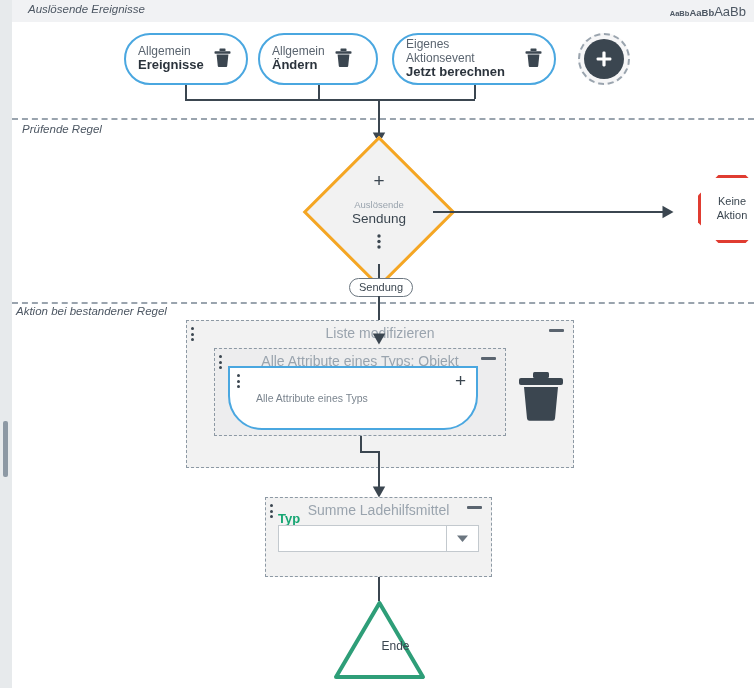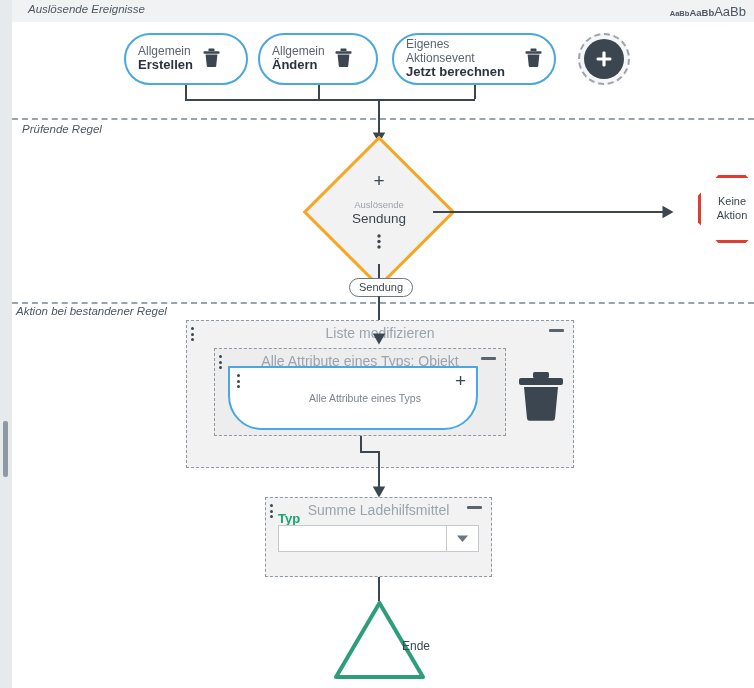--- a/index.html
+++ b/index.html
@@ -77,37 +77,37 @@
   .panel{position:absolute;border:1.6px dashed #8d99a4;background:#f2f2f2;box-sizing:border-box;}
   .panel-title{position:absolute;top:4px;left:0;width:100%;text-align:center;
     font-size:14px;color:#9aa4ae;pointer-events:none;}
   .panel-minus{position:absolute;top:8px;right:9px;width:15px;height:3px;background:#5a646f;border-radius:1px;}
   .dots3{position:absolute;display:flex;flex-direction:column;gap:2.5px;}
   .dots3 i{display:block;width:3px;height:3px;background:#3b4650;border-radius:50%;}
 
   
   .trap{position:absolute;background:#ffffff;border:2.2px solid #4aa7e0;box-sizing:border-box;
     border-radius:0 0 34px 34px;}
-  .trap-inner{position:absolute;left:12px;top:0;width:100%;height:100%;
-    display:flex;flex-direction:column;align-items:center;justify-content:center;}
+  .trap-inner{position:absolute;left:0;top:0;width:100%;height:100%;
+    display:flex;flex-direction:column;align-items:flex-start;justify-content:center;padding-left:26px;}
   .trap-sub{font-size:10.5px;color:#7b858f;line-height:1.2;}
   .trap-title{font-size:14.5px;color:#2b333c;line-height:1.25;white-space:nowrap;}
   .trap-plus{position:absolute;top:3px;right:10px;font-size:19px;color:#3b4650;line-height:1;}
 
   .bigtrash{position:absolute;}
 
   
   .field-label{position:absolute;font-size:13px;font-weight:bold;color:#17a673;}
   .select-box{position:absolute;background:#ffffff;border:1px solid #c3c9ce;box-sizing:border-box;display:flex;}
   .select-input{flex:1;background:#ffffff;}
   .select-arrow{width:35px;border-left:1px solid #c3c9ce;display:flex;align-items:center;justify-content:center;}
 
   
   .tri-wrap{position:absolute;}
-  .tri-label{position:absolute;left:4px;width:100%;text-align:right;font-size:12px;color:#3b4650;}
+  .tri-label{position:absolute;left:16px;width:100%;text-align:center;font-size:12px;color:#3b4650;}
 </style>
 </head>
 <body>
 
 <div id="stage">
 
   <div class="header-band"></div>
   <div class="fontsizer">
     <span class="s1">AaBb</span><span class="s2">AaBb</span><span class="s3">AaBb</span>
   </div>
@@ -119,21 +119,21 @@
 
   <div class="lane-divider" style="top:118px;"></div>
   <div class="lane-label" style="left:22px;top:123px;">Prüfende Regel</div>
 
   <div class="lane-divider" style="top:302px;"></div>
   <div class="lane-label" style="left:16px;top:305px;">Aktion bei bestandener Regel</div>
 
   <div class="evt" style="left:124px;top:33px;width:124px;">
     <div class="evt-txt">
       <span class="evt-sub">Allgemein</span>
-      <span class="evt-title">Erstellen</span>
+      <span class="evt-title">Ereignisse</span>
     </div>
     <span class="evt-trash">
       <svg width="17" height="19" viewBox="0 0 17 19">
           <rect x="5.5" y="0.5" width="6" height="2.6" rx="0.6" fill="#3b4650"></rect>
           <rect x="0.5" y="3.2" width="16" height="2.6" rx="0.8" fill="#3b4650"></rect>
           <path d="M2.6 6.4h11.8l-1.2 11.6a1 1 0 0 1-1 .9H4.8a1 1 0 0 1-1-.9z" fill="#3b4650"></path>
         </svg>
     </span>
   </div>
 

